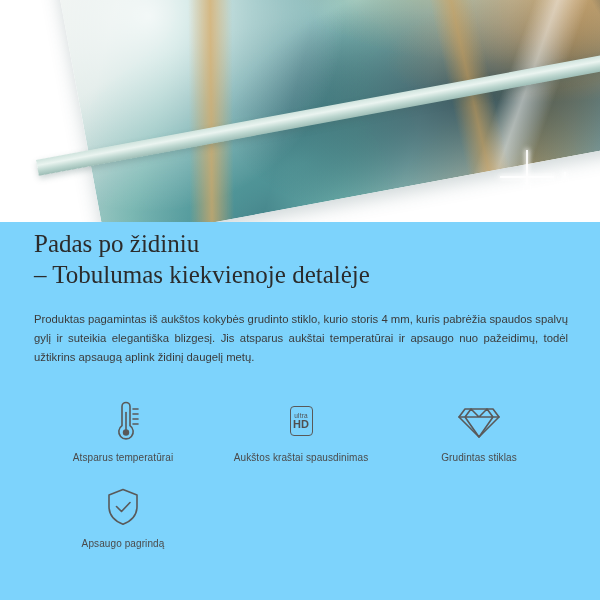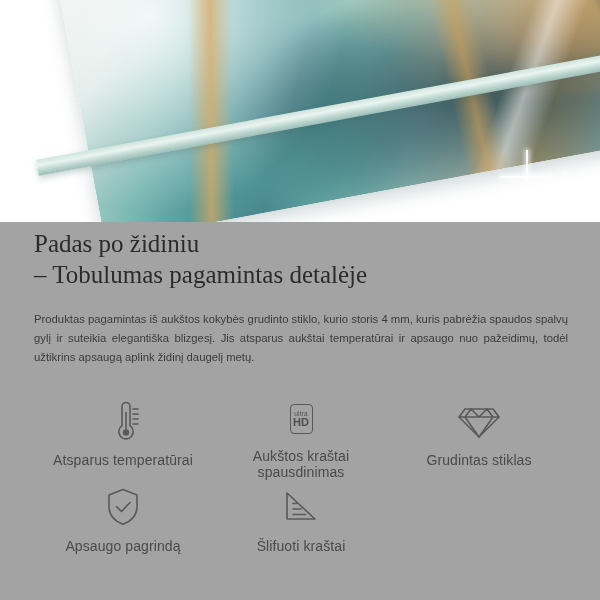--- a/index.html
+++ b/index.html
@@ -6,21 +6,21 @@
   html, body {
     margin: 0; padding: 0;
     width: 600px; height: 600px;
     background: #ffffff;
     font-family: "Liberation Sans", sans-serif;
   }
   .page {
     position: relative;
     width: 600px; height: 600px;
     overflow: hidden;
-    background: #a3a3a3;
+    background: #7dd3fc;
   }
 
   
   .hero {
     position: absolute;
     top: 0; left: 0;
     width: 600px; height: 222px;
     overflow: hidden;
     background: #ffffff;
   }
@@ -140,21 +140,21 @@
     justify-content: flex-start;
   }
   .feature .ico {
     height: 46px;
     display: flex;
     align-items: center;
     justify-content: center;
   }
   .feature .cap {
     margin-top: 8px;
-    font-size: 14px;
+    font-size: 10px;
     color: #4a4a4a;
     text-align: center;
     letter-spacing: .1px;
   }
   svg { display: block; }
   .stroke {
     fill: none;
     stroke: #595959;
     stroke-width: 1.6;
     stroke-linecap: round;
@@ -183,21 +183,21 @@
       <div class="hero-art"></div>
     </div>
     <div class="glass-edge"></div>
     <div class="sparkle s1"></div>
     <div class="sparkle s2"></div>
   </div>
 
   <div class="content">
     <h1 class="headline">
       <span>Padas po židiniu</span>
-      <span class="l2">– Tobulumas pagamintas detalėje</span>
+      <span class="l2">– Tobulumas kiekvienoje detalėje</span>
     </h1>
     <p class="body-copy">Produktas pagamintas iš aukštos kokybės grudinto stiklo, kurio storis 4 mm, kuris pabrėžia spaudos spalvų gylį ir suteikia elegantiška blizgesį. Jis atsparus aukštai temperatūrai ir apsaugo nuo pažeidimų, todėl užtikrins apsaugą aplink židinį daugelį metų.</p>
   </div>
 
   <div class="features">
 
     <div class="feature">
       <div class="ico">
         <svg width="44" height="46" viewBox="0 0 44 46" aria-hidden="true">
           <path class="stroke" d="M21 8.5a4 4 0 0 1 8 0v19.2a7.2 7.2 0 1 1-8 0z"></path>
@@ -232,25 +232,16 @@
     <div class="feature">
       <div class="ico">
         <svg width="40" height="44" viewBox="0 0 40 44" aria-hidden="true">
           <path class="stroke" d="M20 4.5 34 10v11.5c0 8.6-5.8 14.6-14 17.8-8.2-3.2-14-9.2-14-17.8V10z"></path>
           <path class="stroke" d="M13.5 21.5 18.5 26.5 27 17.5"></path>
         </svg>
       </div>
       <div class="cap">Apsaugo pagrindą</div>
     </div>
 
-    <div class="feature">
-      <div class="ico">
-        <svg width="44" height="40" viewBox="0 0 44 40" aria-hidden="true">
-          <path class="stroke" d="M8 32h28L8 6z"></path>
-          <path class="stroke" d="M14 27.5 26.5 27.5M14 22 22 22M14 16.5 17.5 16.5"></path>
-        </svg>
-      </div>
-      <div class="cap">Šlifuoti kraštai</div>
-    </div>
 
 
   </div>
 </div>
 
 </body></html>

